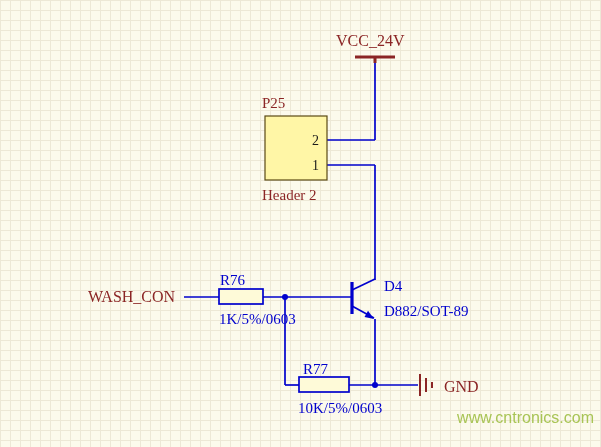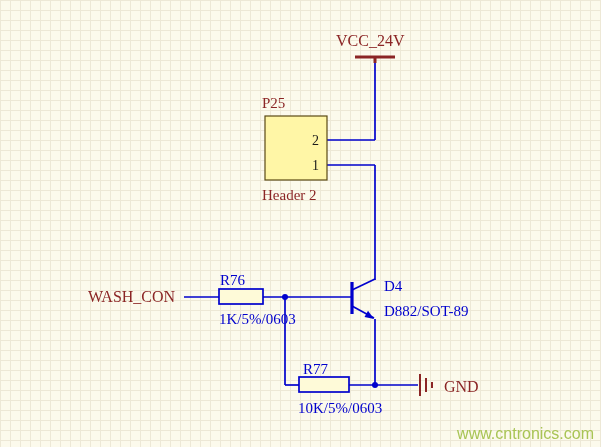--- a/index.html
+++ b/index.html
@@ -30,21 +30,21 @@
   .junction{fill:var(--wire);stroke:none;}
   .power-sym{stroke:var(--net-label);stroke-width:3;fill:none;}
   .gnd-sym{stroke:var(--net-label);stroke-width:2;fill:none;}
   .comp-body{fill:var(--component-fill);stroke:var(--component-border);stroke-width:1.2;}
   .res-body{fill:var(--resistor-fill);stroke:var(--wire);stroke-width:1.7;}
   .net-text{fill:var(--net-label);font:16px "Liberation Serif", serif;}
   .desig-text{fill:var(--net-label);font:15px "Liberation Serif", serif;}
   .comp-text{fill:var(--wire);font:15px "Liberation Serif", serif;}
   .pin-num{fill:var(--pin-text);font:14px "Liberation Serif", serif;text-anchor:end;}
   .watermark{
-    position:absolute;right:7px;bottom:4px;
+    position:absolute;right:7px;bottom:20px;
     font:16px "Liberation Sans", sans-serif;
     color:var(--watermark);
   }
 </style>
 </head>
 <body>
 
 <div class="canvas">
   <svg width="601" height="447" viewBox="0 0 601 447">
 

